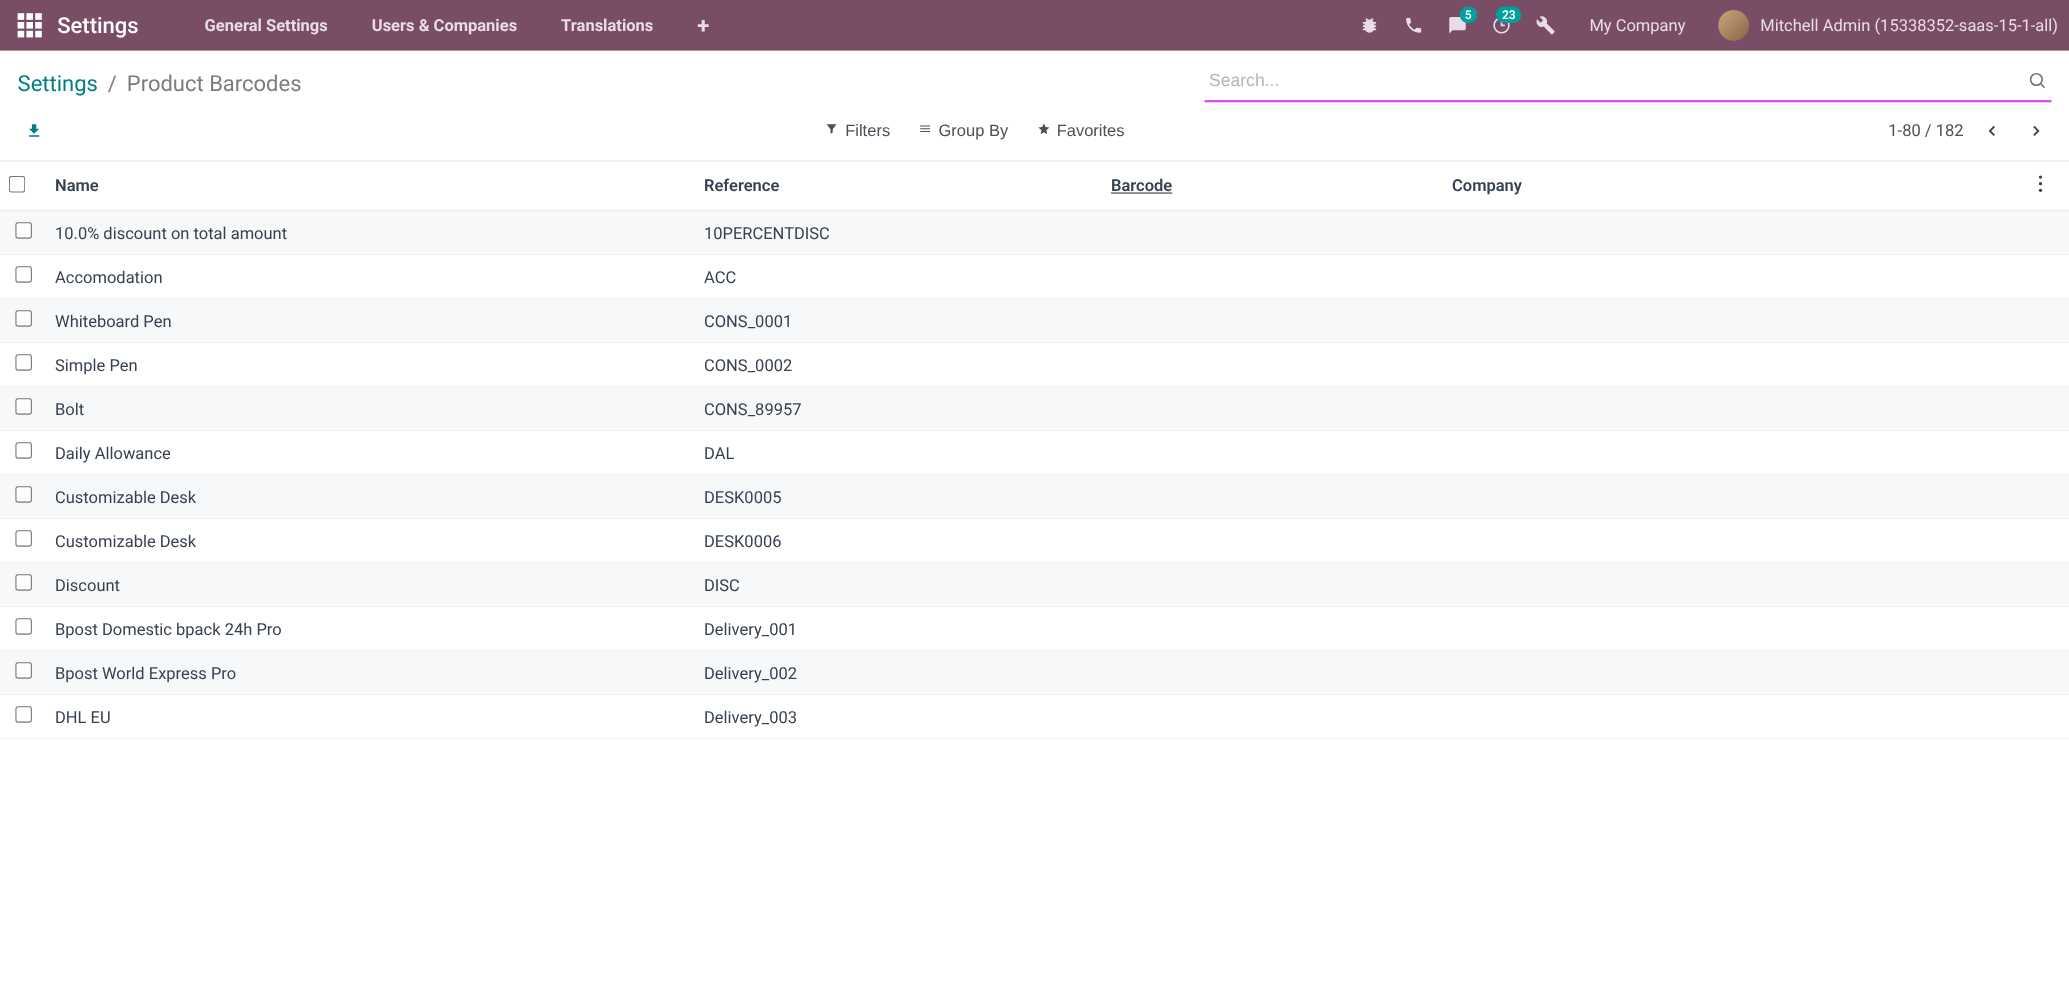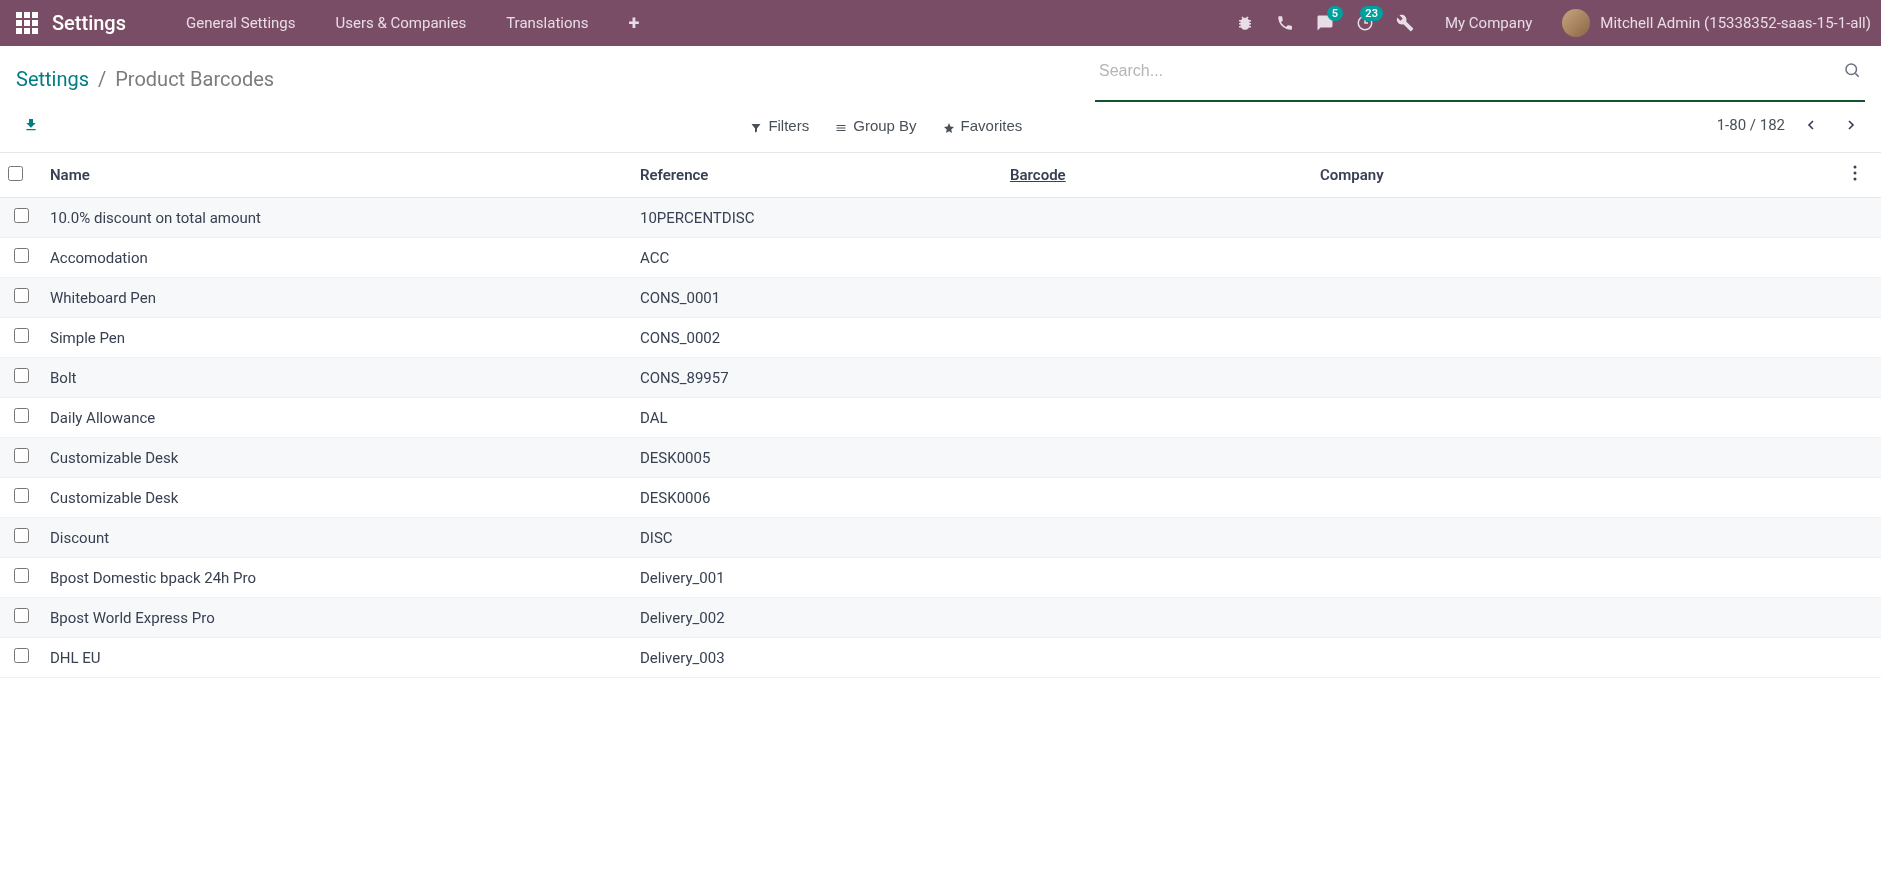--- a/index.html
+++ b/index.html
@@ -35,20 +35,21 @@
   color: #fff;
   margin-right: 40px;
 }
 .nav-menu { display: flex; align-items: center; }
 .nav-item {
   color: #e8dde5;
   padding: 0 20px;
   font-size: 15px;
   cursor: pointer;
   white-space: nowrap;
+  font-weight: bold;
 }
 .nav-plus { font-size: 20px; font-weight: bold; padding: 0 20px; color: #e8dde5; cursor: pointer; }
 .nav-spacer { flex: 1; }
 .nav-right { display: flex; align-items: center; gap: 0; }
 .nav-icon {
   width: 40px;
   height: 46px;
   display: flex;
   align-items: center;
   justify-content: center;
@@ -83,24 +84,24 @@
 
 
 .control-panel { padding: 10px 16px 0 16px; }
 .cp-row1 { display: flex; align-items: center; }
 .breadcrumb { flex: 1; font-size: 20px; color: #7c7c7c; padding: 8px 0; }
 .breadcrumb .bc-link { color: #017e84; cursor: pointer; }
 .breadcrumb .bc-sep { color: #7c7c7c; margin: 0 4px; }
 .breadcrumb .bc-current { color: #7c7c7c; }
 .search-wrap {
   width: 770px;
-  border-bottom: 2px solid #14532d;
+  border-bottom: 2px solid #d946ef;
   display: flex;
   align-items: center;
-  padding-bottom: 14px;
+  padding-bottom: 2px;
 }
 .search-input {
   flex: 1;
   border: none;
   outline: none;
   font-size: 16px;
   padding: 6px 4px;
   color: #374151;
 }
 .search-input::placeholder { color: #b5b5b5; }
@@ -112,21 +113,21 @@
 
 .cp-row2 { display: flex; align-items: center; padding: 8px 0 12px 0; }
 .dl-btn {
   color: #017e84; cursor: pointer;
   width: 30px; height: 30px; display:flex;align-items:center;justify-content:center;
 }
 .dl-btn svg { width: 16px; height: 16px; fill: currentColor; }
 .cp-spacer1 { flex: 1; }
 .filter-group { display: flex; gap: 26px; margin-left: 10px; }
 .filter-btn {
-  display: flex; align-items: flex-end; gap: 6px;
+  display: flex; align-items: flex-start; gap: 6px;
   color: #495057; font-size: 15px; cursor: pointer;
   background: none; border: none;
 }
 .filter-btn svg { width: 12px; height: 12px; fill: currentColor; }
 .cp-spacer2 { flex: 1; }
 .pager { display: flex; align-items: center; gap: 12px; color: #495057; font-size: 15px; }
 .pager-arrow {
   width: 28px; height: 28px; display:flex;align-items:center;justify-content:center;
   cursor: pointer; color: #374151;
 }

